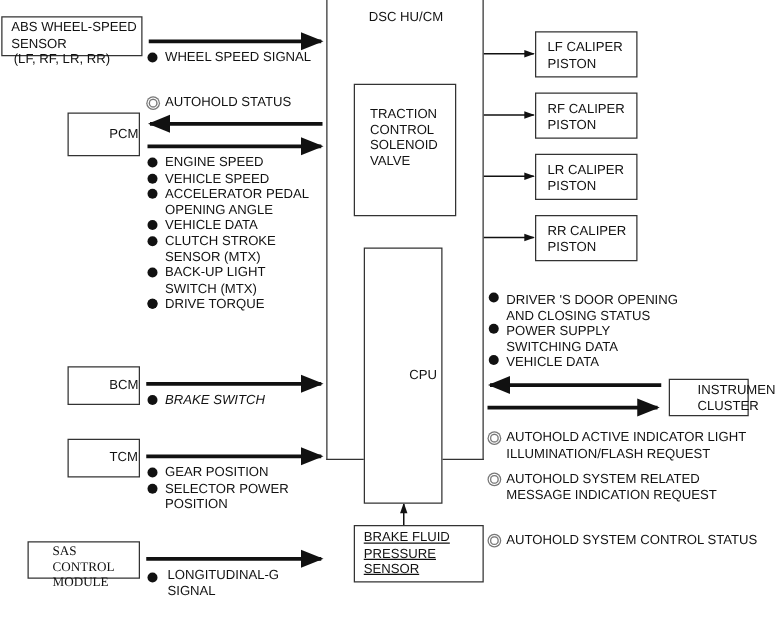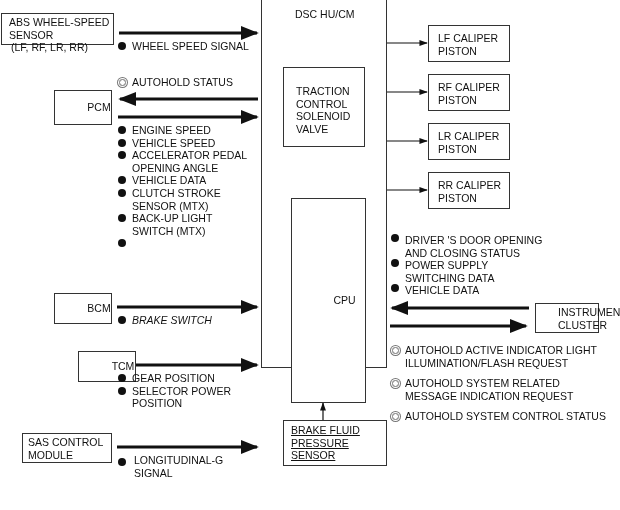--- a/index.html
+++ b/index.html
@@ -43,27 +43,27 @@
   <line x1="386" y1="141" x2="427" y2="141" stroke="#111" stroke-width="1.2" marker-end="url(#ahs)"></line>
   <line x1="386" y1="190" x2="427" y2="190" stroke="#111" stroke-width="1.2" marker-end="url(#ahs)"></line>
 
   <line x1="323" y1="198" x2="323" y2="153" stroke="#111" stroke-width="1.2" marker-end="url(#ahs)"></line>
   <line x1="323" y1="446" x2="323" y2="403" stroke="#111" stroke-width="1.2" marker-end="url(#ahs)"></line>
 </svg>
 
 <div class="box" style="left:261px;top:0;width:126px;height:368px;border-top:none;">
   <div class="lbl" style="left:33px;top:8px;">DSC HU/CM</div>
 </div>
-<div class="box" style="left:283px;top:67px;width:82px;height:80px;padding:17px 0 0 12px;">
+<div class="box" style="left:283px;top:67px;width:82px;height:106px;padding:17px 0 0 12px;">
   <div>TRACTION</div>
   <div>CONTROL</div>
   <div>SOLENOID</div>
   <div>VALVE</div>
 </div>
-<div class="box center" style="left:291px;top:198px;width:75px;height:205px;">
+<div class="box center" style="left:291px;top:198px;width:63px;height:205px;">
   <span>CPU</span>
 </div>
 <div class="box" style="left:283px;top:420px;width:104px;height:46px;padding:3px 0 0 7px;text-decoration:underline;">
   <div>BRAKE FLUID</div>
   <div>PRESSURE</div>
   <div>SENSOR</div>
 </div>
 
 <div class="box" style="left:428px;top:25px;width:82px;height:37px;padding:6px 0 0 9px;">
   <div>LF CALIPER</div>
@@ -86,24 +86,24 @@
   <div>ABS WHEEL-SPEED</div>
   <div>SENSOR</div>
   <div style="padding-left:2px;">(LF, RF, LR, RR)</div>
 </div>
 <div class="box center" style="left:54px;top:90px;width:58px;height:35px;">
   <span>PCM</span>
 </div>
 <div class="box center" style="left:54px;top:293px;width:58px;height:31px;">
   <span>BCM</span>
 </div>
-<div class="box center" style="left:54px;top:351px;width:58px;height:31px;margin-left:24px;">
+<div class="box center" style="left:54px;top:351px;width:58px;height:31px;">
   <span>TCM</span>
 </div>
-<div class="box" style="left:22px;top:433px;width:90px;height:30px;padding:2px 0 0 5px;">
+<div class="box" style="left:22px;top:433px;width:90px;height:30px;padding:2px 0 0 19px;font-family:Liberation Serif, serif;">
   <div>SAS CONTROL</div>
   <div>MODULE</div>
 </div>
 <div class="box" style="left:535px;top:303px;width:64px;height:30px;padding:2px 0 0 22px;">
   <div>INSTRUMENT</div>
   <div>CLUSTER</div>
 </div>
 
 <div class="sig" style="left:118px;top:40px;">
   <div class="row"><span class="dot"></span><span>WHEEL SPEED SIGNAL</span></div>
@@ -126,20 +126,21 @@
       <span class="dot"></span>
       <div>CLUTCH STROKE</div>
       <div>SENSOR (MTX)</div>
     </div>
   <div class="row">
       <span class="dot"></span>
       <div>BACK-UP LIGHT</div>
       <div>SWITCH (MTX)</div>
     </div>
   <div class="row"><span class="dot"></span></div>
+  <div class="row"><span class="dot"></span><span>DRIVE TORQUE</span></div>
 </div>
 
 <div class="sig" style="left:118px;top:314px;font-style:italic;">
   <div class="row"><span class="dot"></span><span>BRAKE SWITCH</span></div>
 </div>
 
 <div class="sig" style="left:118px;top:372px;">
   <div class="row"><span class="dot"></span><span>GEAR POSITION</span></div>
   <div class="row">
       <span class="dot"></span>
@@ -169,19 +170,19 @@
     </div>
   <div class="row"><span class="dot" style="top:0;"></span><span>VEHICLE DATA</span></div>
 </div>
 
 <div class="sig" style="left:391px;top:344px;">
   <div class="row" style="margin-bottom:8px;">
       <span class="ring"></span>
       <div>AUTOHOLD ACTIVE INDICATOR LIGHT</div>
       <div>ILLUMINATION/FLASH REQUEST</div>
     </div>
-  <div class="row" style="margin-bottom:8px;">
+  <div class="row" style="margin-bottom:24px;">
       <span class="ring"></span>
       <div>AUTOHOLD SYSTEM RELATED</div>
       <div>MESSAGE INDICATION REQUEST</div>
     </div>
   <div class="row"><span class="ring"></span><span>AUTOHOLD SYSTEM CONTROL STATUS</span></div>
 </div>
 
 </body></html>

